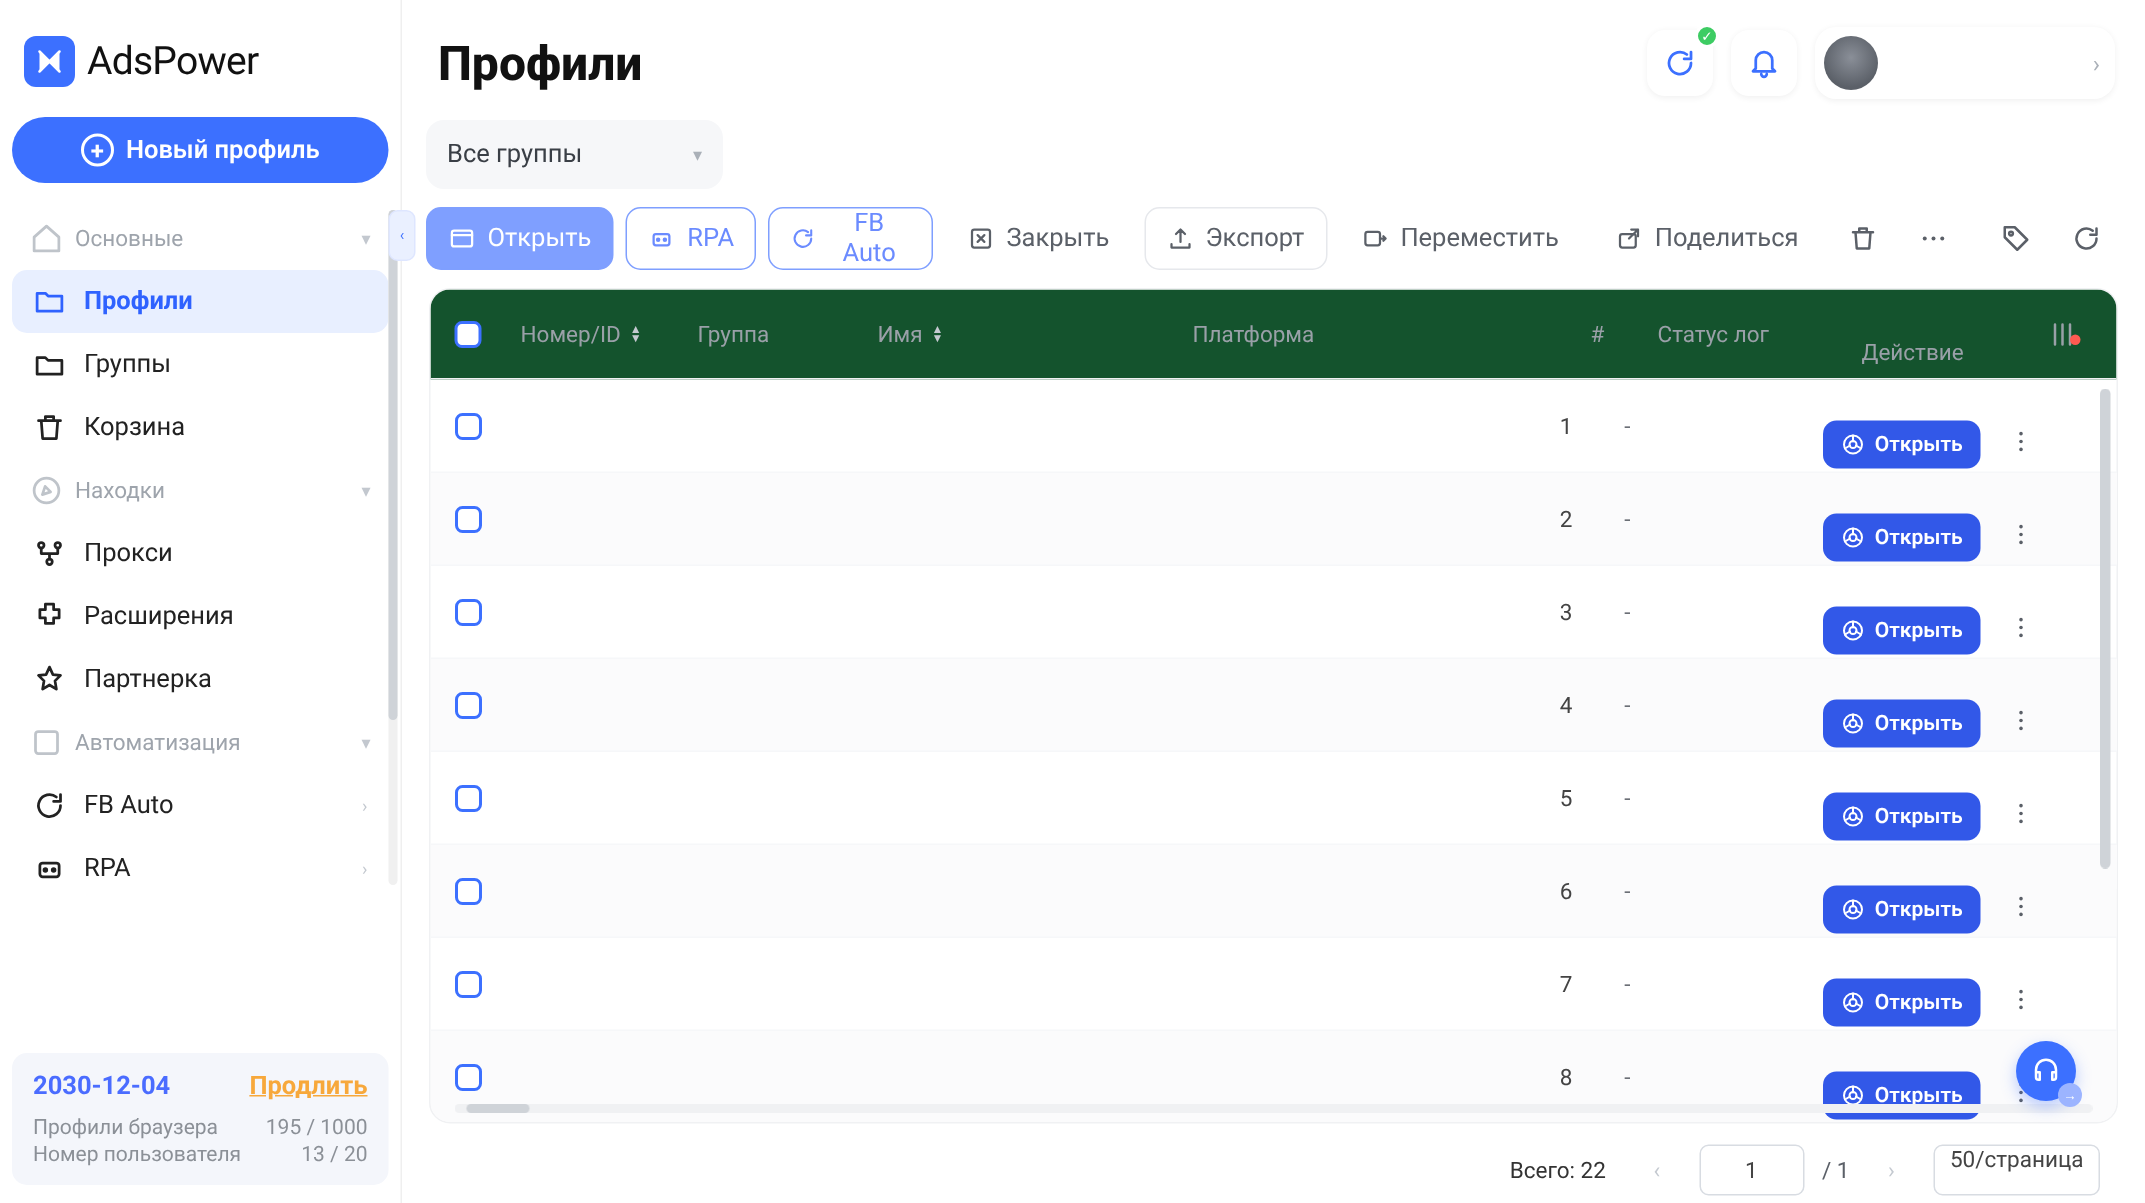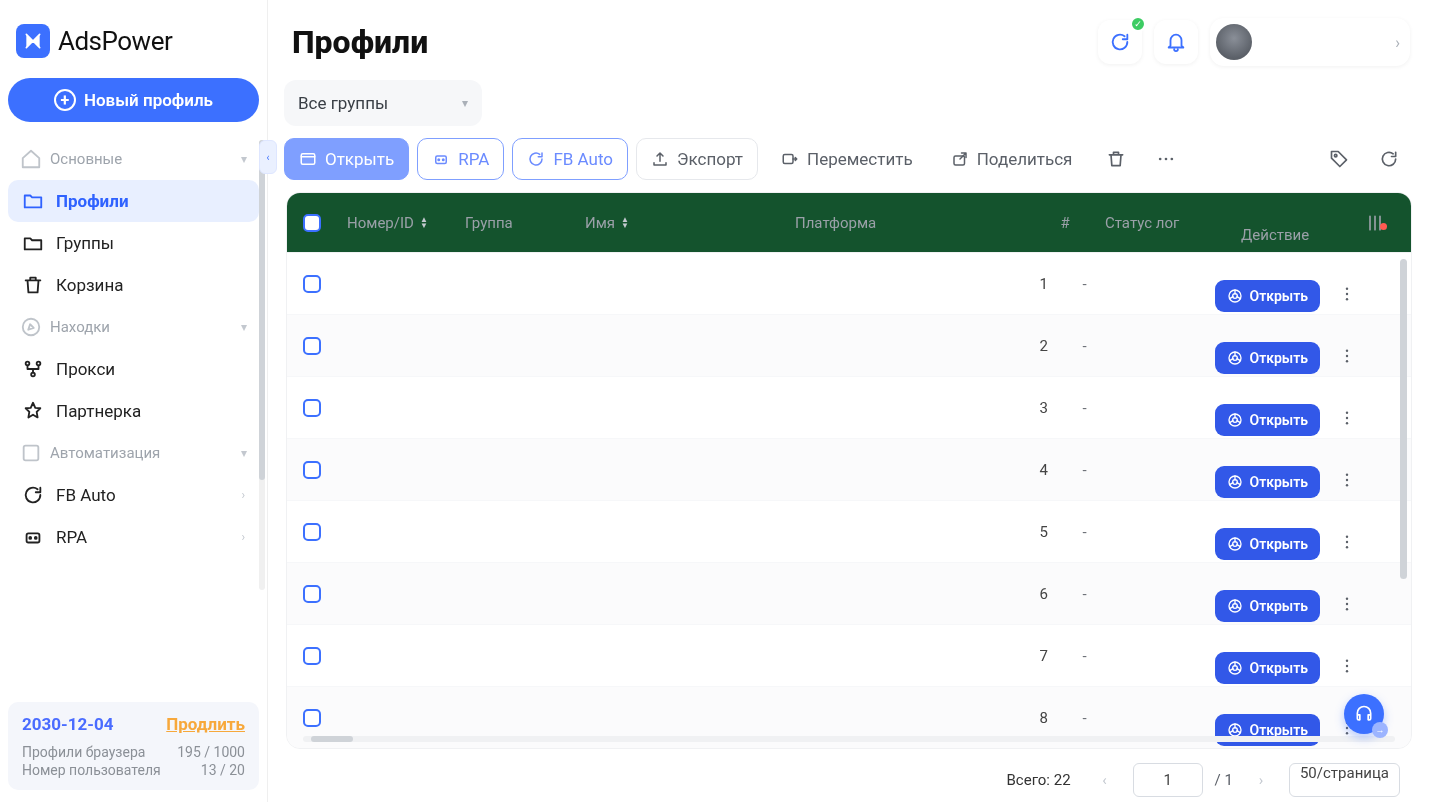--- a/index.html
+++ b/index.html
@@ -180,20 +180,28 @@
             <circle cx="18" cy="6" r="2"></circle>
             <circle cx="12" cy="18" r="2"></circle>
             <path d="M6 8v4h12V8M12 12v4"></path>
           </svg>
         </span>
       <span>Прокси</span>
     </div>
     <div class="nav-item">
       <span class="icon">
           <svg viewBox="0 0 24 24">
+            <path d="M9 3h6v4h4v6h-4v4H9v-4H5V7h4z"></path>
+          </svg>
+        </span>
+      <span>Расширения</span>
+    </div>
+    <div class="nav-item">
+      <span class="icon">
+          <svg viewBox="0 0 24 24">
             <path d="M12 3l2.5 5.5L20 9l-4 4 1 6-5-3-5 3 1-6-4-4 5.5-.5z"></path>
           </svg>
         </span>
       <span>Партнерка</span>
     </div>
 
     <div class="nav-section-title small">
       <span style="display:flex;align-items:center;gap:8px;">
         <span class="icon">
             <svg viewBox="0 0 24 24">
@@ -292,20 +300,27 @@
           <circle cx="15" cy="13" r="1"></circle>
         </svg>
       <span>RPA</span>
     </button>
     <button class="tbtn outline-blue">
       <svg viewBox="0 0 24 24">
           <path d="M20 12a8 8 0 1 1-3-6.2M20 4v5h-5"></path>
         </svg>
       <span>FB Auto</span>
     </button>
+    <button class="tbtn plain">
+      <svg viewBox="0 0 24 24">
+          <rect x="4" y="4" width="16" height="16" rx="2"></rect>
+          <path d="M9 9l6 6M15 9l-6 6"></path>
+        </svg>
+      <span>Закрыть</span>
+    </button>
     <button class="tbtn plain border">
       <svg viewBox="0 0 24 24">
           <path d="M12 15V4M8 8l4-4 4 4M4 17v3h16v-3"></path>
         </svg>
       <span>Экспорт</span>
     </button>
     <button class="tbtn plain">
       <svg viewBox="0 0 24 24">
           <rect x="3" y="6" width="13" height="12" rx="2"></rect>
           <path d="M16 12h5m0 0-2-2m2 2-2 2"></path>

